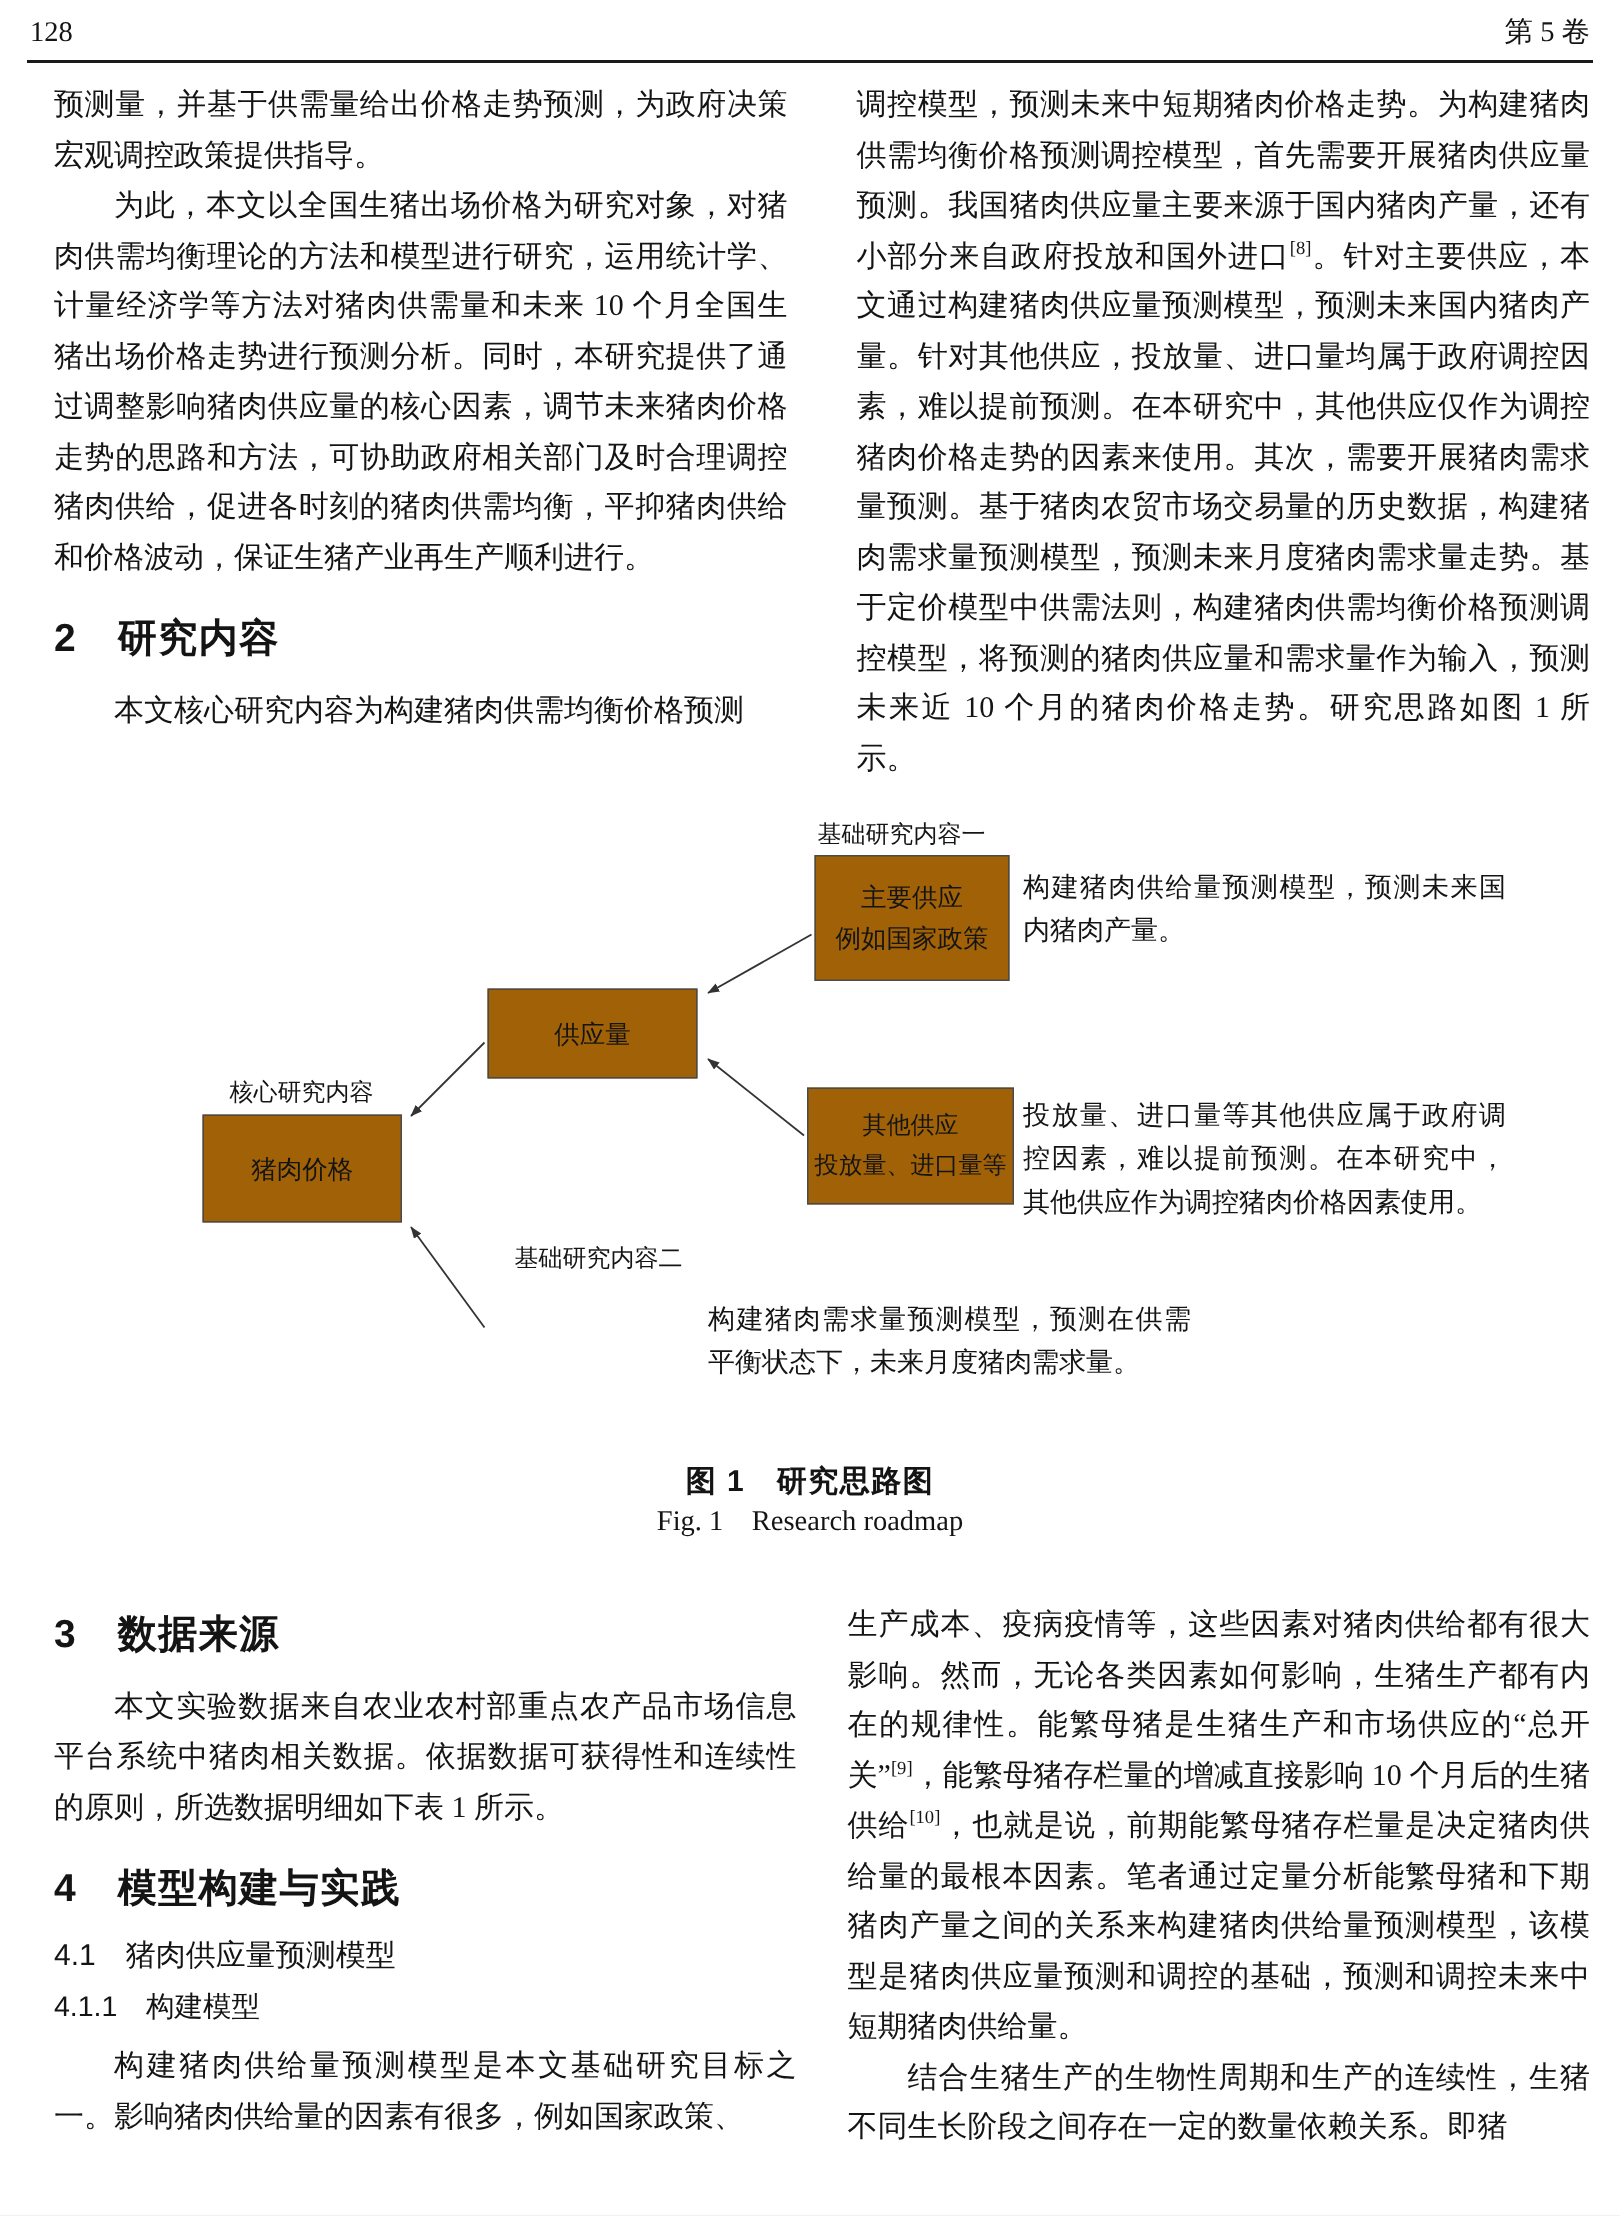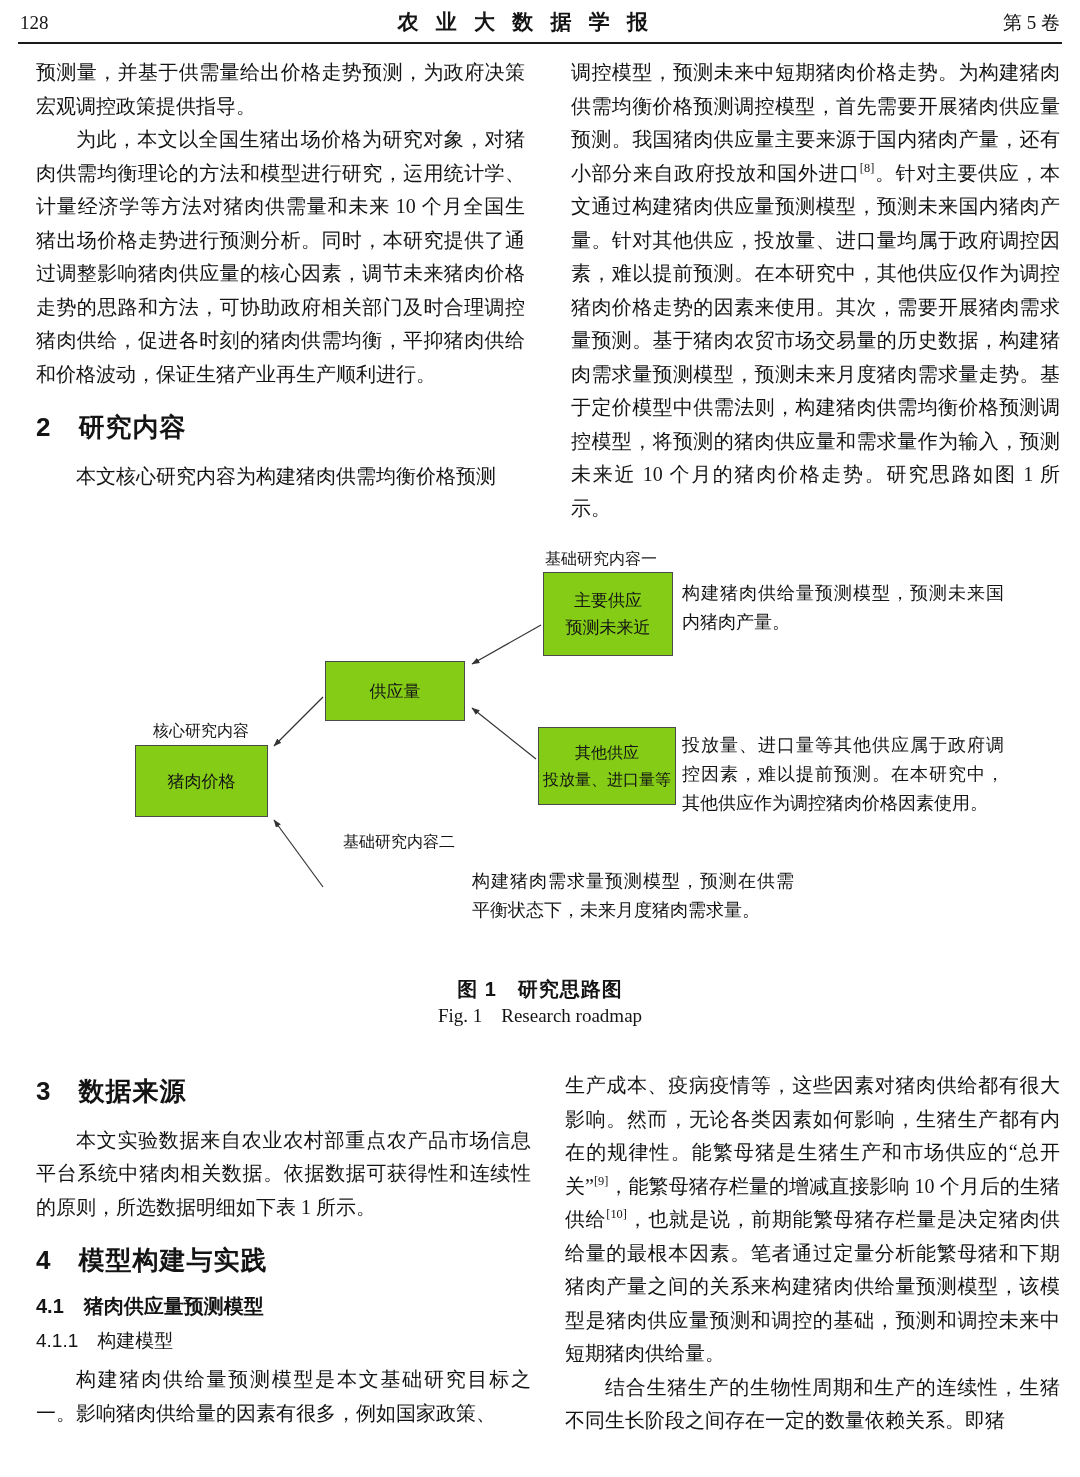--- a/index.html
+++ b/index.html
@@ -22,32 +22,32 @@
   .para { margin: 0; }
   .indent { text-indent: 2em; }
   sup.ref { font-size: 0.62em; vertical-align: super; line-height: 0; }
   .sec-heading {
     font-family: "Liberation Sans", "DejaVu Sans", sans-serif;
     font-weight: bold; font-size: 26px; line-height: 1.25;
     margin: 20px 0 16px 0; letter-spacing: 1px;
   }
   .sub-heading {
     font-family: "Liberation Sans", "DejaVu Sans", sans-serif;
-    font-weight: bold; font-size: 20px; line-height: 1.3; margin: 14px 0 10px 0;
+    font-weight: normal; font-size: 20px; line-height: 1.3; margin: 14px 0 10px 0;
   }
   .subsub-heading {
     font-family: "Liberation Sans", "DejaVu Sans", sans-serif;
     font-weight: normal; font-size: 19px; line-height: 1.3; margin: 10px 0 10px 0;
   }
   
   figure.roadmap { margin: 14px 0 0 0; padding: 0; }
   .diagram { position: relative; height: 395px; margin: 24px 20px 0 20px; }
   .arrows { position: absolute; left: 0; top: 0; width: 1040px; height: 395px; }
   .fbox {
-    position: absolute; border: 1.2px solid #4a4a4a; background: #84cc16;
+    position: absolute; border: 1.2px solid #4a4a4a; background: #a16207;
     display: flex; flex-direction: column; align-items: center; justify-content: center;
     text-align: center; font-size: 17px; line-height: 27px;
   }
   .flabel { position: absolute; font-size: 16px; line-height: 20px; }
   .fannot { position: absolute; font-size: 18px; line-height: 29px; text-align: justify; }
   figcaption { text-align: center; }
   .cap-zh {
     font-family: "Liberation Sans", "DejaVu Sans", sans-serif;
     font-weight: bold; font-size: 20px; margin-top: 32px; letter-spacing: 1px;
   }
@@ -55,21 +55,20 @@
   .bottom-columns { margin-top: 28px; gap: 18px; }
   .bottom-columns .sec-heading:first-child { margin-top: 6px; }
 </style>
 </head>
 <body>
 
 <div class="page">
 
   <div class="page-header">
     <span>128</span>
-    <span class="journal-title">农 业 大 数 据 学 报</span>
     <span>第 5 卷</span>
   </div>
   <div class="header-rule"></div>
 
   <div class="columns">
     <div class="col">
       <p class="para">预测量，并基于供需量给出价格走势预测，为政府决策宏观调控政策提供指导。</p>
       <p class="para indent">为此，本文以全国生猪出场价格为研究对象，对猪肉供需均衡理论的方法和模型进行研究，运用统计学、计量经济学等方法对猪肉供需量和未来 10 个月全国生猪出场价格走势进行预测分析。同时，本研究提供了通过调整影响猪肉供应量的核心因素，调节未来猪肉价格走势的思路和方法，可协助政府相关部门及时合理调控猪肉供给，促进各时刻的猪肉供需均衡，平抑猪肉供给和价格波动，保证生猪产业再生产顺利进行。</p>
       <h2 class="sec-heading">2　研究内容</h2>
       <p class="para indent">本文核心研究内容为构建猪肉供需均衡价格预测</p>
@@ -89,21 +88,21 @@
         </defs>
         <line x1="521" y1="76" x2="452" y2="115" stroke="#333" stroke-width="1.2" marker-end="url(#arr)"></line>
         <line x1="516" y1="210" x2="452" y2="159" stroke="#333" stroke-width="1.2" marker-end="url(#arr)"></line>
         <line x1="303" y1="148" x2="254" y2="197" stroke="#333" stroke-width="1.2" marker-end="url(#arr)"></line>
         <line x1="303" y1="338" x2="254" y2="271" stroke="#333" stroke-width="1.2" marker-end="url(#arr)"></line>
       </svg>
 
       <div class="flabel" style="left:525px; top:0px;">基础研究内容一</div>
       <div class="fbox" style="left:523px; top:23px; width:130px; height:84px;">
         <div>主要供应</div>
-        <div>预测未来近</div>
+        <div>例如国家政策</div>
       </div>
       <div class="fannot" style="left:662px; top:30px; width:322px;">构建猪肉供给量预测模型，预测未来国内猪肉产量。</div>
 
       <div class="fbox" style="left:305px; top:112px; width:140px; height:60px;">
         <div>供应量</div>
       </div>
 
       <div class="flabel" style="left:133px; top:172px;">核心研究内容</div>
       <div class="fbox" style="left:115px; top:196px; width:133px; height:72px;">
         <div>猪肉价格</div>

